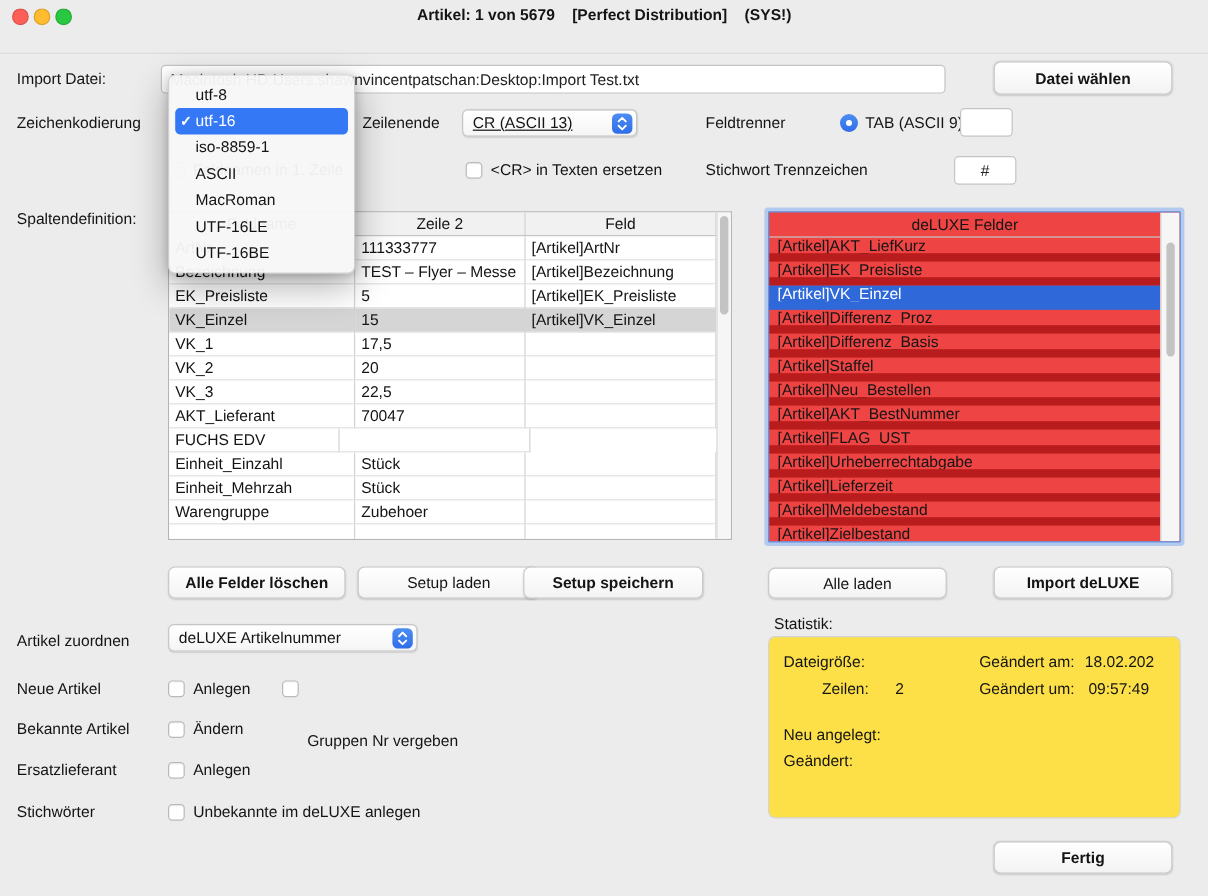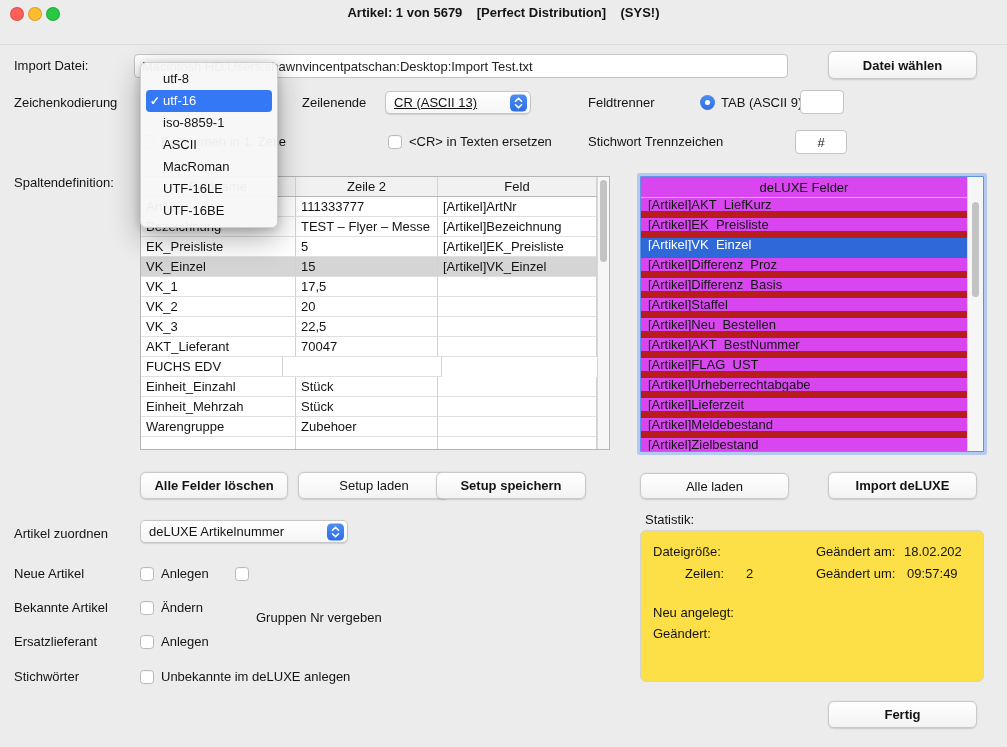--- a/index.html
+++ b/index.html
@@ -60,31 +60,31 @@
     padding:0 5px;overflow:hidden;white-space:nowrap;display:flex;align-items:center;
   }
   .thead .td{border-bottom:none;justify-content:center;background:transparent;}
   .c1{width:155px;}.c2{width:142px;}.c3{width:159px;}
   .vscroll{
     width:12px;background:#f6f6f6;border-left:1px solid #d8d8d8;position:relative;box-sizing:border-box;
   }
   .vthumb{position:absolute;left:2px;width:7px;border-radius:4px;background:#c3c3c3;}
   
   .deluxe{
-    position:absolute;left:640px;top:176px;width:344px;height:276px;background:#d946ef;
+    position:absolute;left:640px;top:176px;width:344px;height:276px;background:#ef4444;
     border:1px solid #5d92e5;box-shadow:0 0 0 3px rgba(111,160,240,0.45);
     box-sizing:border-box;display:flex;overflow:hidden;border-radius:1px;text-align:center;
   }
   .dcontent{width:326px;overflow:hidden;}
   .dheader{height:21px;display:flex;align-items:center;justify-content:center;border-bottom:1px solid #c6c6c6;box-sizing:border-box;}
   .ditem{height:20px;display:flex;align-items:center;padding-left:7px;border-bottom:7px solid #b91c1c;box-sizing:border-box;white-space:nowrap;overflow:hidden;}
   .ditem.selected{background:#2f68d8;color:#fff;border-bottom-color:#2f68d8;}
   
   .menu{
-    position:absolute;left:140px;top:62px;width:138px;padding:5px 0;z-index:50;
+    position:absolute;left:140px;top:62px;width:156px;padding:5px 0;z-index:50;
     background:rgba(247,247,247,0.96);border:1px solid rgba(0,0,0,0.16);border-radius:6px;
     box-shadow:0 10px 30px rgba(0,0,0,0.32),0 2px 8px rgba(0,0,0,0.18);box-sizing:border-box;
   }
   .mitem{height:22px;line-height:22px;padding-left:22px;position:relative;white-space:nowrap;}
   .mitem.selected{margin:0 5px;padding-left:17px;border-radius:4px;background:#3478f6;color:#fff;}
   .mitem .check{position:absolute;left:4px;top:0;font-size:12px;font-weight:bold;}
   
   .statsbox{
     position:absolute;left:640px;top:530px;width:344px;height:152px;
     background:#fde047;border:1px solid #d4d4d4;border-radius:6px;box-sizing:border-box;

